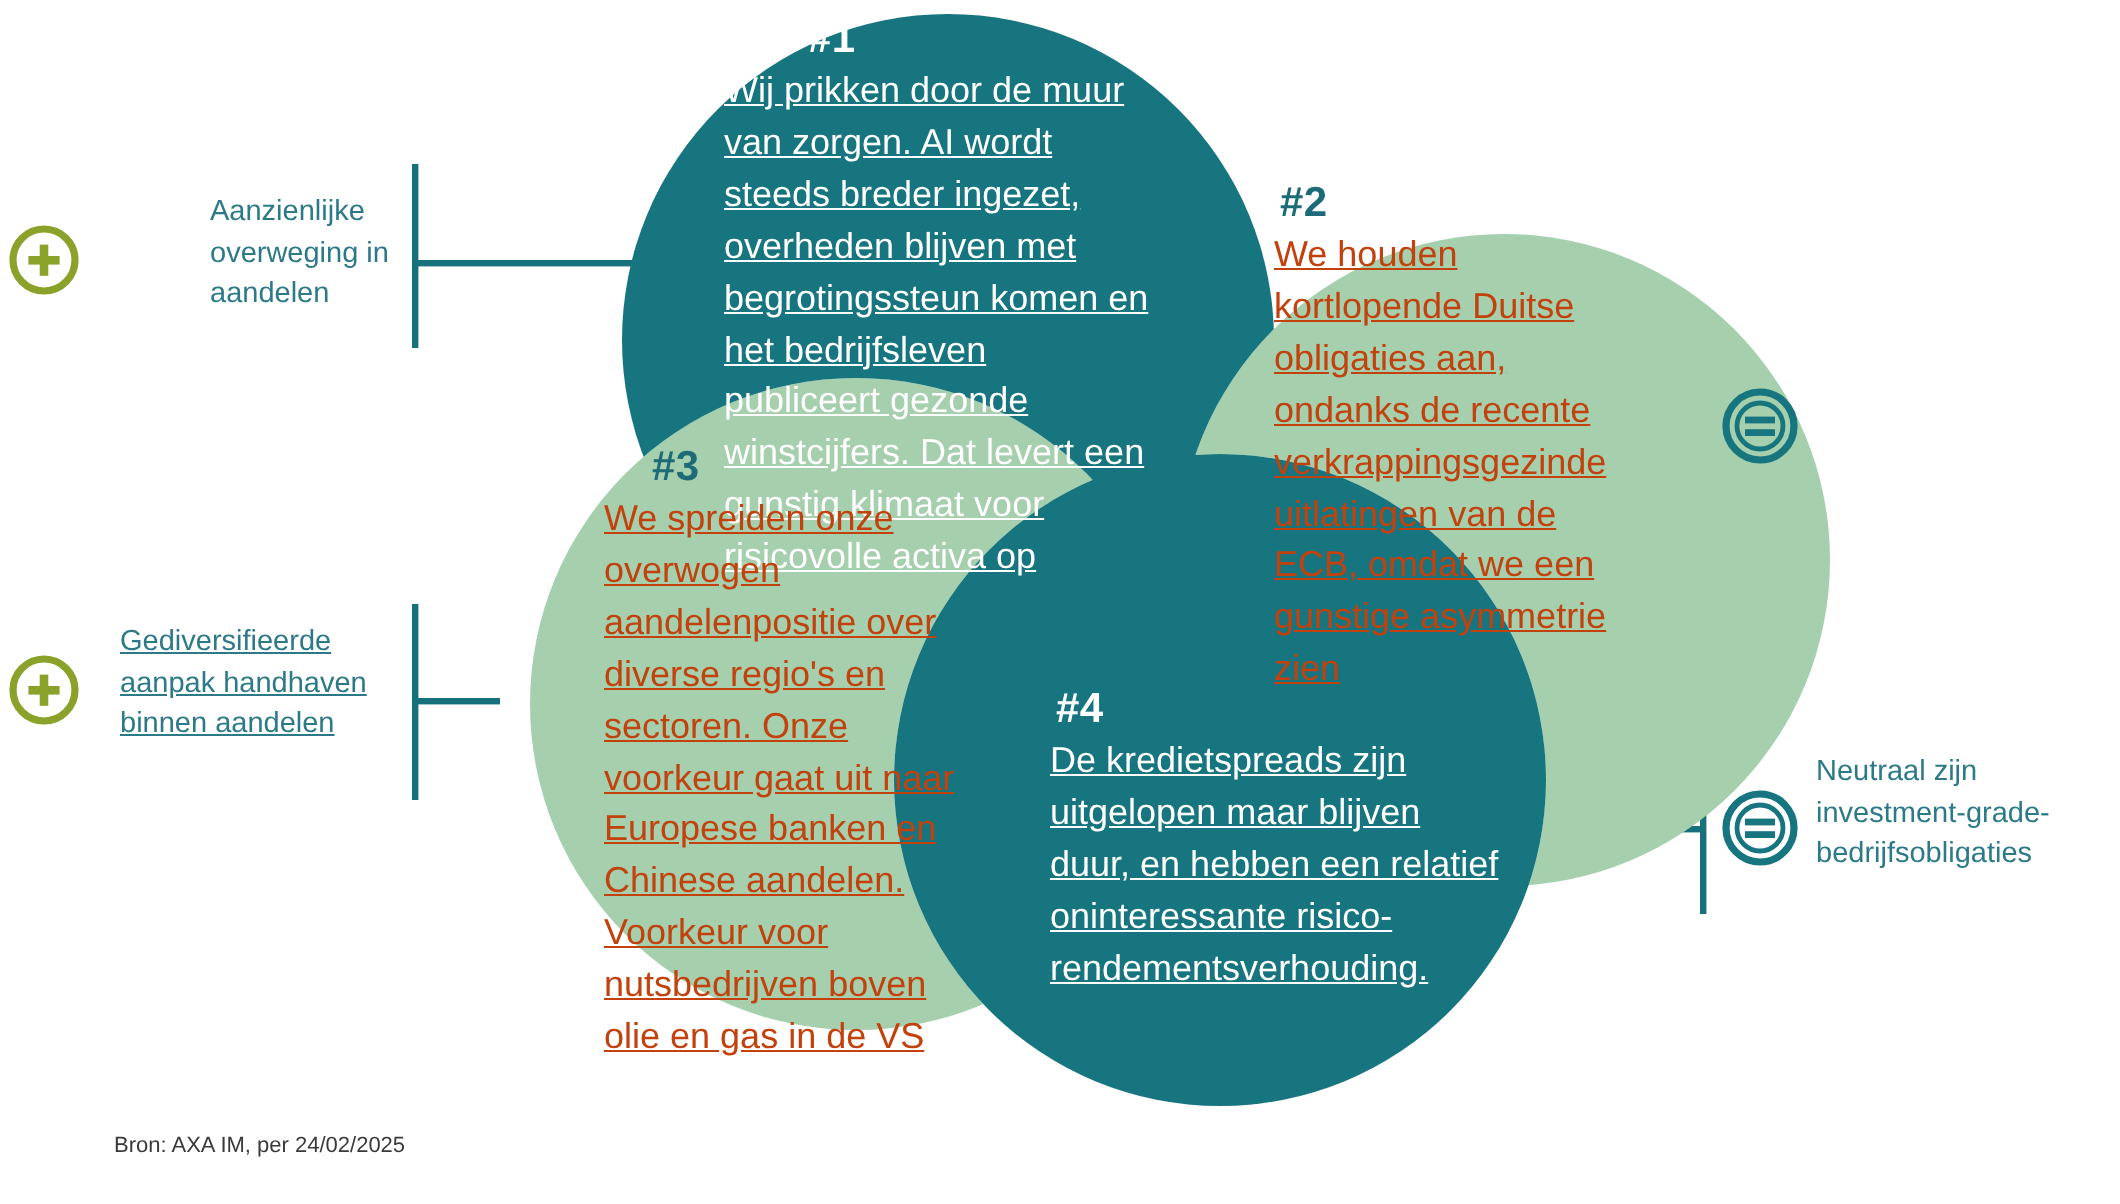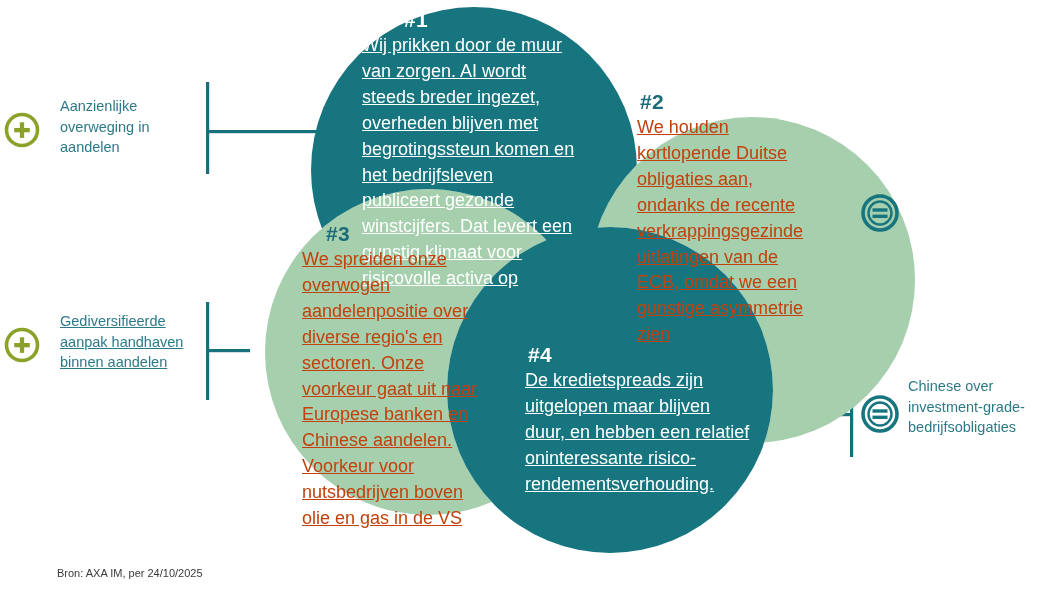--- a/index.html
+++ b/index.html
@@ -32,21 +32,21 @@
   .side-label {
     position: absolute;
     font-size: 14.5px;
     line-height: 1.42;
     color: #2c7a87;
     font-family: "Liberation Sans", sans-serif;
   }
   .side-label.left { left: 60px; width: 140px; }
   .side-label.right { left: 908px; width: 150px; }
 
-  #label-overweight-equities { top: 96px; }
+  #label-overweight-equities { top: 96px; margin-left: 45px; }
   #label-diversified-equities { top: 311px; text-decoration: underline; }
   #label-german-bonds { top: 178px; }
   #label-ig-credit { top: 376px; }
 
   .footnote {
     position: absolute;
     left: 57px;
     top: 567px;
     font-size: 11px;
     color: #3a3a3a;
@@ -179,17 +179,17 @@
     <div class="bubble-body">We spreiden onze overwogen aandelenpositie over diverse regio's en sectoren. Onze voorkeur gaat uit naar Europese banken en Chinese aandelen. Voorkeur voor nutsbedrijven boven olie en gas in de VS</div>
   </div>
 
   <div class="bubble-text on-dark" id="bubble-4">
     <div class="bubble-num">#4</div>
     <div class="bubble-body">De kredietspreads zijn uitgelopen maar blijven duur, en hebben een relatief oninteressante risico-rendementsverhouding.</div>
   </div>
 
   <div class="side-label left" id="label-overweight-equities">Aanzienlijke overweging in aandelen</div>
   <div class="side-label left" id="label-diversified-equities">Gediversifieerde aanpak handhaven binnen aandelen</div>
-  <div class="side-label right" id="label-ig-credit">Chinese over investment-grade-bedrijfsobligaties</div>
+  <div class="side-label right" id="label-ig-credit">Neutraal zijn investment-grade-bedrijfsobligaties</div>
 
-  <div class="footnote">Bron: AXA IM, per 24/10/2025</div>
+  <div class="footnote">Bron: AXA IM, per 24/02/2025</div>
 
 </div>
 
 </body></html>

